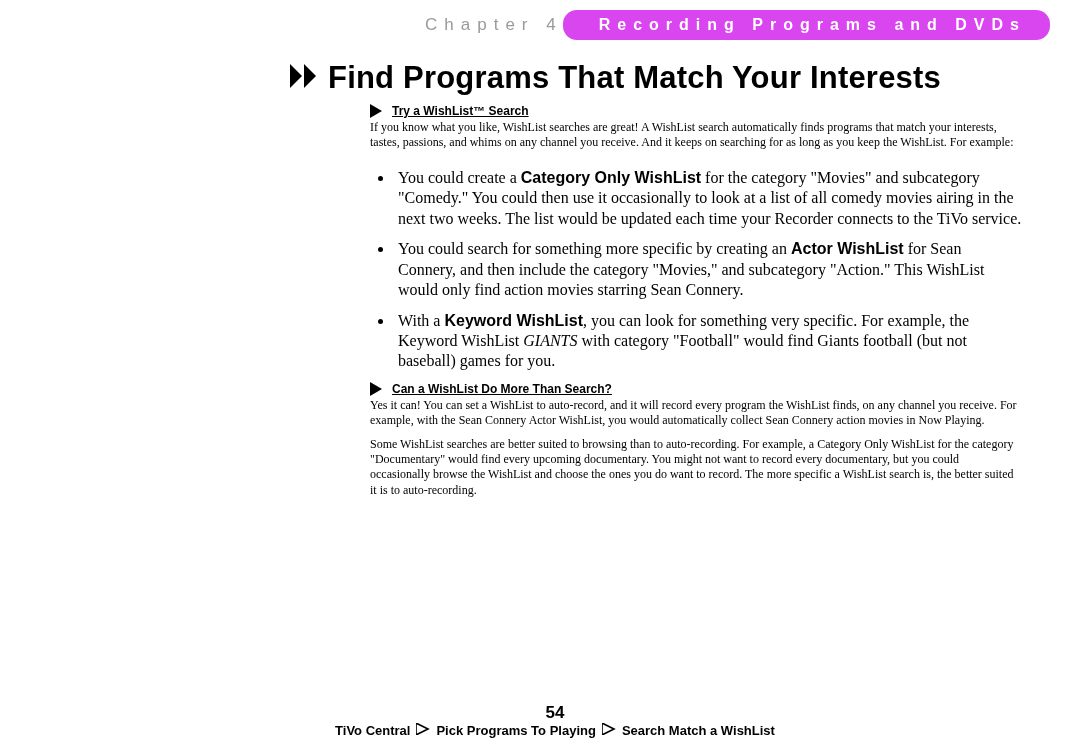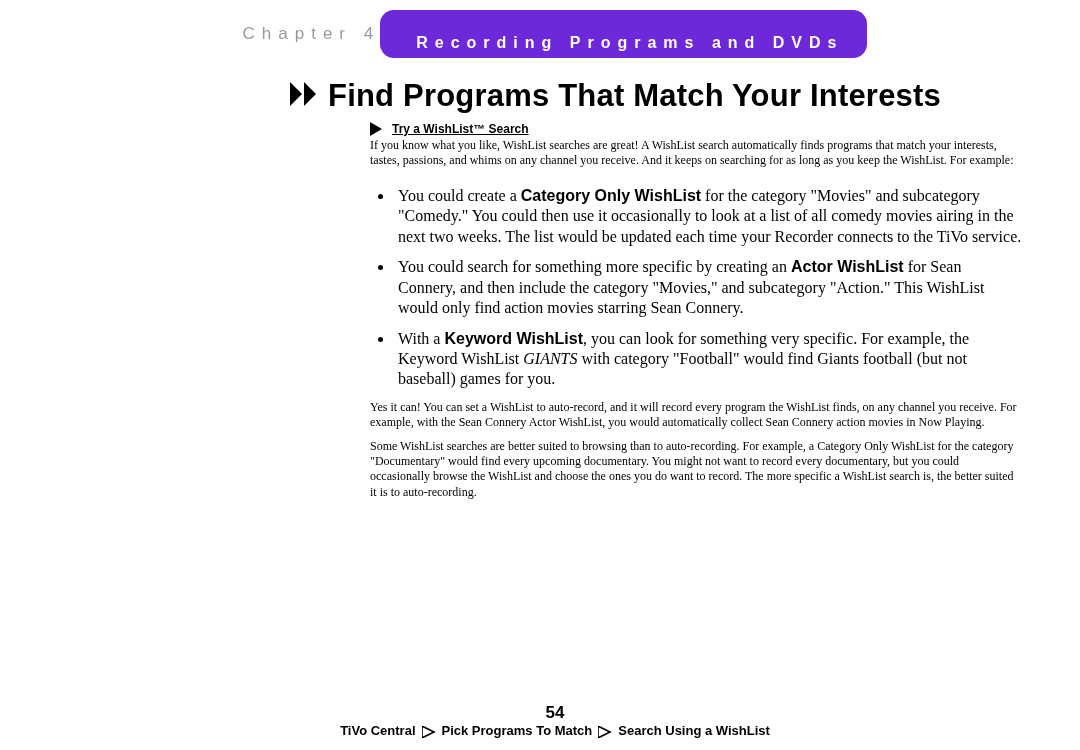--- a/index.html
+++ b/index.html
@@ -10,37 +10,37 @@
     background: #fff;
     font-family: Georgia, 'Times New Roman', serif;
     color: #000;
     position: relative;
   }
   .header-row {
     display: flex;
     width: 100%;
     padding: 10px 30px 6px 60px;
     align-items: center;
-    justify-content: center;
+    justify-content: flex-end;
   }
   .chapter-label {
     color: #9a9a9a;
     font-family: Arial, Helvetica, sans-serif;
     font-size: 17px;
     letter-spacing: 7px;
     font-weight: 400;
   }
   .header-pill {
-    background: #6d28d9;
+    background: #d946ef;
     color: #fff;
     font-family: Arial, Helvetica, sans-serif;
     font-weight: 700;
     font-size: 16px;
     letter-spacing: 7px;
-    padding: 24px 24px 6px 36px;
+    padding: 6px 24px 6px 36px;
     border-radius: 14px;
     display: inline-block;
   }
   .content {
     padding: 8px 28px 0 60px;
   }
   .title-row {
     display: flex;
     align-items: baseline;
     margin-left: 230px;
@@ -112,21 +112,21 @@
   .page-num {
     font-family: Arial, Helvetica, sans-serif;
     font-weight: 700;
     font-size: 17px;
   }
   .breadcrumb {
     font-family: Arial, Helvetica, sans-serif;
     font-weight: 700;
     font-size: 13px;
     display: flex;
-    align-items: flex-end;
+    align-items: flex-start;
     gap: 6px;
   }
   .bc-arrow { display: inline-flex; }
   .bc-arrow svg { width: 14px; height: 12px; }
 </style>
 </head>
 <body>
 
 <div class="header-row">
   <div class="chapter-label">Chapter 4</div>
@@ -159,35 +159,43 @@
         <span>You could create a </span><span class="bold-inline">Category Only WishList</span><span> for the category "Movies" and subcategory "Comedy." You could then use it occasionally to look at a list of all comedy movies airing in the next two weeks. The list would be updated each time your Recorder connects to the TiVo service.</span>
       </li>
       <li>
         <span>You could search for something more specific by creating an </span><span class="bold-inline">Actor WishList</span><span> for Sean Connery, and then include the category "Movies," and subcategory "Action." This WishList would only find action movies starring Sean Connery.</span>
       </li>
       <li>
         <span>With a </span><span class="bold-inline">Keyword WishList</span><span>, you can look for something very specific. For example, the Keyword WishList </span><span class="italic-inline">GIANTS</span><span> with category "Football" would find Giants football (but not baseball) games for you.</span>
       </li>
     </ul>
 
+    <div class="sub-row section2">
+      <span class="sub-arrow">
+        <svg viewBox="0 0 14 14">
+            <polygon points="0,0 12,7 0,14" fill="#000"></polygon>
+          </svg>
+      </span>
+      <span class="sub-heading">Can a WishList Do More Than Search?</span>
+    </div>
     <p class="para">Yes it can! You can set a WishList to auto-record, and it will record every program the WishList finds, on any channel you receive. For example, with the Sean Connery Actor WishList, you would automatically collect Sean Connery action movies in Now Playing.</p>
     <p class="para">Some WishList searches are better suited to browsing than to auto-recording. For example, a Category Only WishList for the category "Documentary" would find every upcoming documentary. You might not want to record every documentary, but you could occasionally browse the WishList and choose the ones you do want to record. The more specific a WishList search is, the better suited it is to auto-recording.</p>
   </div>
 </div>
 
 <div class="footer-row">
   <div class="page-num">54</div>
   <div class="breadcrumb">
     <span>TiVo Central</span>
     <span class="bc-arrow">
         <svg viewBox="0 0 14 12">
           <polygon points="0,0 12,6 0,12" fill="none" stroke="#000" stroke-width="1.6"></polygon>
         </svg>
       </span>
-    <span>Pick Programs To Match</span>
+    <span>Pick Programs To Playing</span>
     <span class="bc-arrow">
         <svg viewBox="0 0 14 12">
           <polygon points="0,0 12,6 0,12" fill="none" stroke="#000" stroke-width="1.6"></polygon>
         </svg>
       </span>
-    <span>Search Using a WishList</span>
+    <span>Search Match a WishList</span>
   </div>
 </div>
 
 </body></html>

